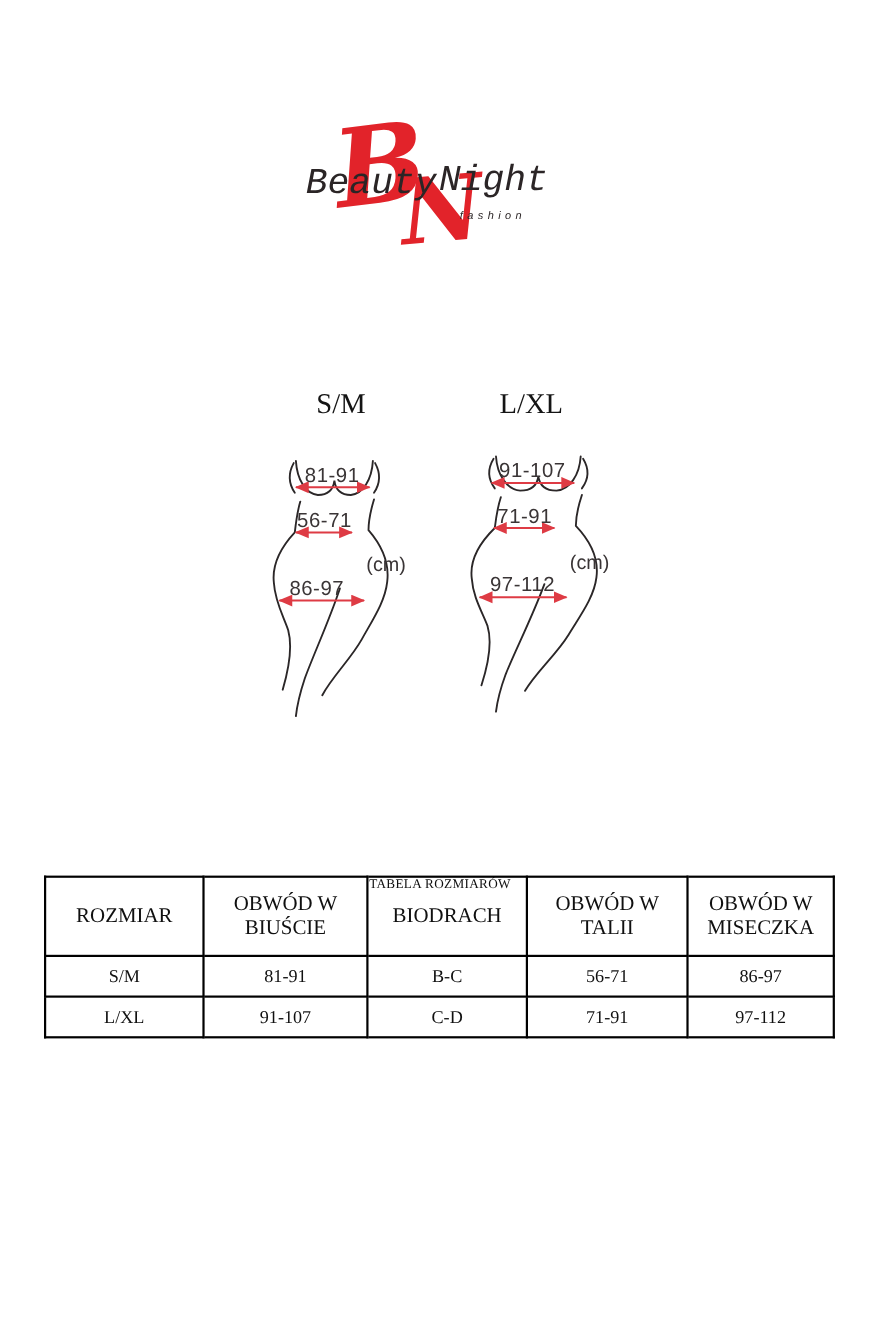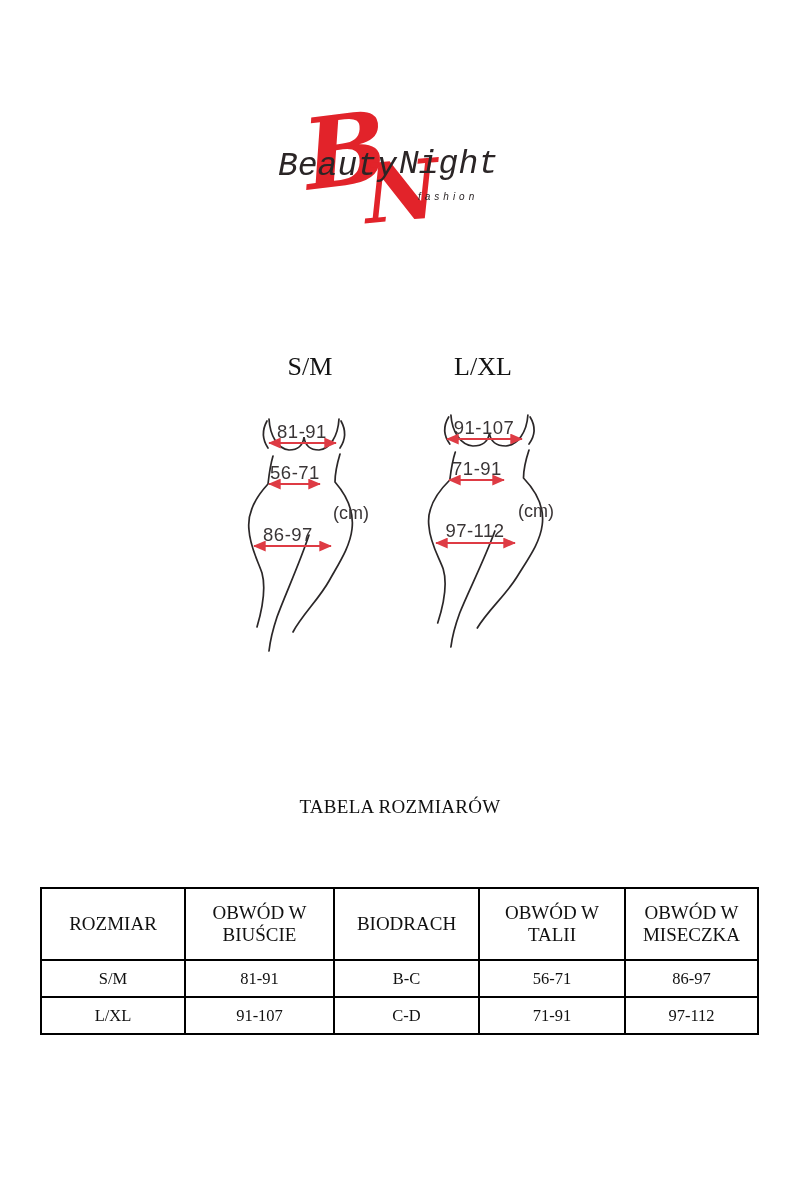--- a/index.html
+++ b/index.html
@@ -48,24 +48,24 @@
   .ah { fill:#de3b44; }
   text.meas, text.cm {
     font-family:"Liberation Sans", sans-serif; fill:#3a3536;
   }
   text.meas { font-size:18.5px; text-anchor:middle; letter-spacing:0.5px; }
   text.cm   { font-size:18px; }
 
   
   .table-title {
     position:absolute; left:0; top:796px; width:800px; text-align:center;
-    font-size:19px; letter-spacing:0.3px; color:#101010;
+    font-size:12px; letter-spacing:0.3px; color:#101010;
   }
   table.size-table {
-    position:absolute; left:40px; top:887px;
+    position:absolute; left:40px; top:796px;
     border-collapse:collapse; table-layout:fixed;padding-left:44px;
   }
   .size-table th, .size-table td {
     border:2px solid #000; text-align:center; vertical-align:middle;
     font-weight:normal; color:#101010; font-family:"Liberation Serif", serif;
     overflow:hidden;
   }
   .size-table th { font-size:19px; line-height:1.15; height:70px; padding:0 8px; }
   .size-table td { font-size:16.5px; height:35px; padding:0 4px; }
 </style>

